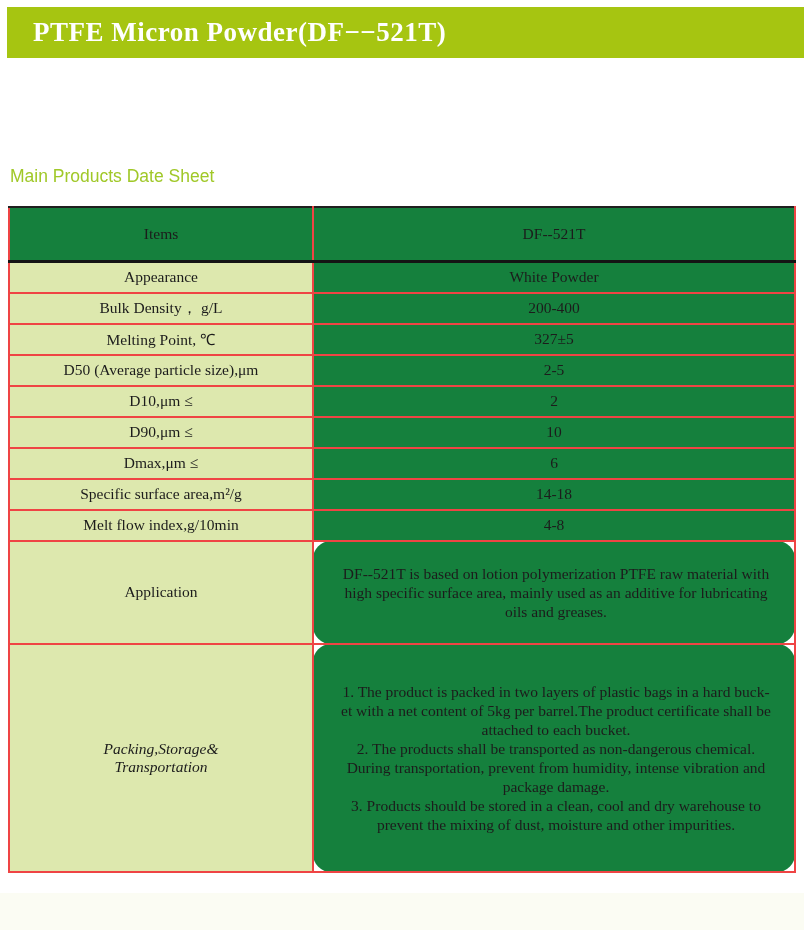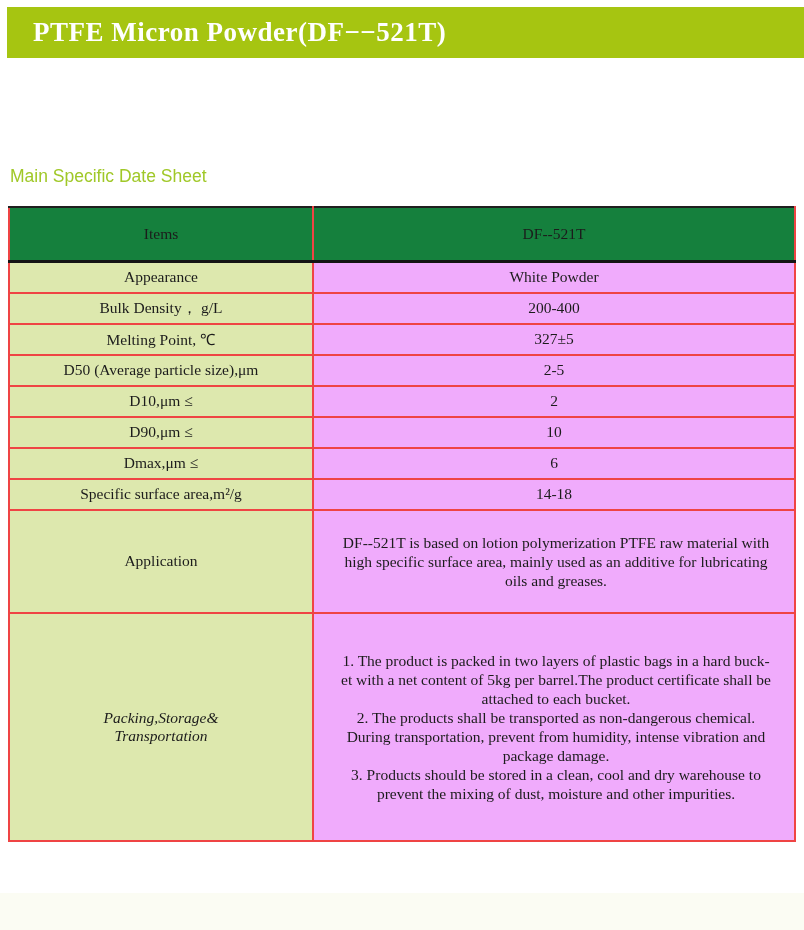--- a/index.html
+++ b/index.html
@@ -34,42 +34,42 @@
     text-align:center;vertical-align:middle;
     font-weight:normal;overflow:hidden;
   }
   table.spec thead th{
     background:#15803d;
     height:50px;
     border-top:2px solid #1f1f1f;
     border-bottom:3px solid #141414;
   }
   td.item{background:#dde8ae;}
-  td.value{background:#f0abfc;}
+  td.value{background:#15803d;}
   tr.small{height:31px;}
   tr.app{height:103px;}
   tr.pack{height:228px;}
   .pre{white-space:pre-line;font-style:italic;}
   .para{
     text-align:left;white-space:pre-line;
-    padding:0 10px 0 14px;line-height:19px;
+    padding:0 10px 0 14px;line-height:19px;border-radius:18px;
   }
   .footer-strip{
     position:absolute;left:0;top:893px;width:804px;height:37px;
     background:#fbfcf3;
   }
 </style>
 </head>
 <body>
 
 <div class="banner">
   <span class="title">PTFE Micron Powder(DF−−521T)</span>
 </div>
 
-<div class="section-heading">Main Specific Date Sheet</div>
+<div class="section-heading">Main Products Date Sheet</div>
 
 <table class="spec">
   <colgroup>
     <col style="width:304px">
     <col style="width:482px">
   </colgroup>
   <thead>
     <tr>
       <th>Items</th>
       <th>DF--521T</th>
@@ -101,20 +101,24 @@
       <td class="value">10</td>
     </tr>
     <tr class="small">
       <td class="item">Dmax,μm ≤</td>
       <td class="value">6</td>
     </tr>
     <tr class="small">
       <td class="item">Specific surface area,m²/g</td>
       <td class="value">14-18</td>
     </tr>
+    <tr class="small">
+      <td class="item">Melt flow index,g/10min</td>
+      <td class="value">4-8</td>
+    </tr>
     <tr class="app">
       <td class="item">Application</td>
       <td class="value para">DF--521T is based on lotion polymerization PTFE raw material with
 high specific surface area, mainly used as an additive for lubricating
 oils and greases.</td>
     </tr>
     <tr class="pack">
       <td class="item pre">Packing,Storage&amp;
 Transportation</td>
       <td class="value para">1. The product is packed in two layers of plastic bags in a hard buck-

